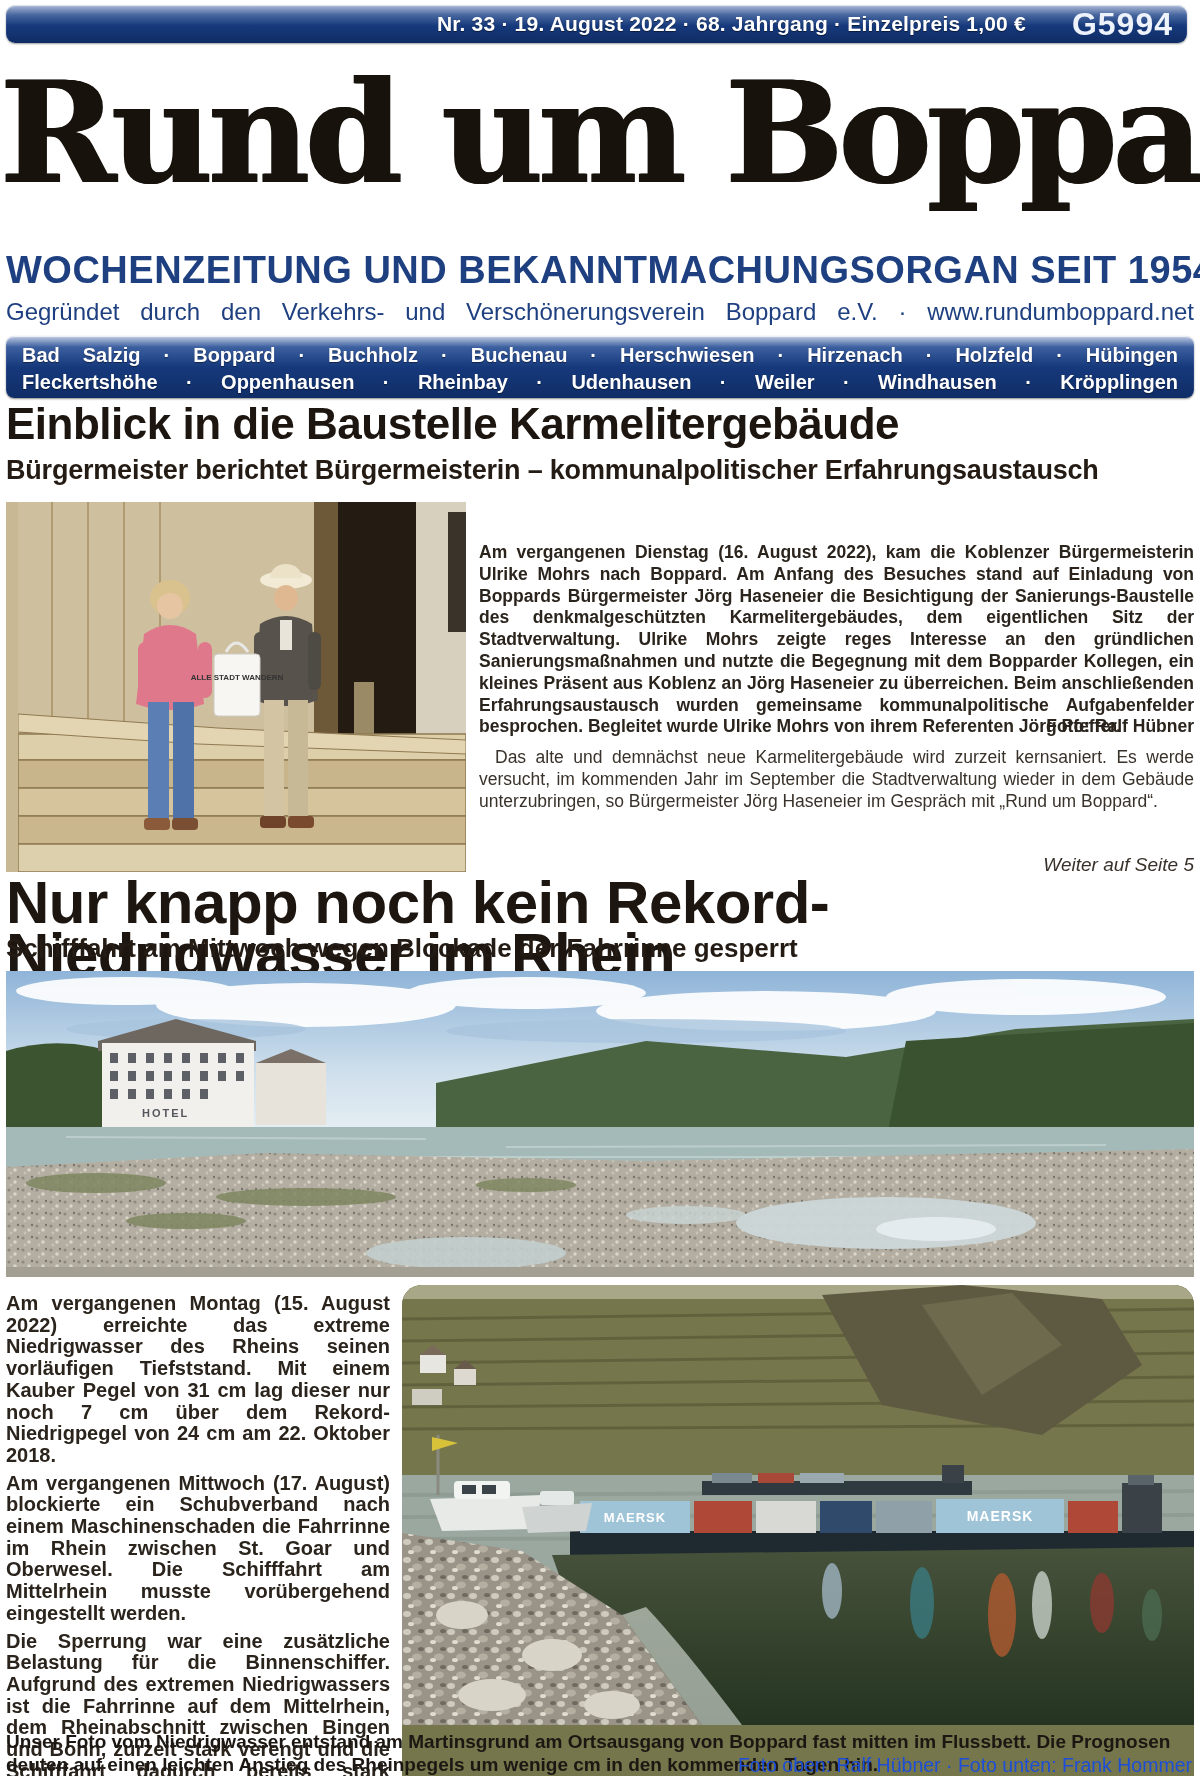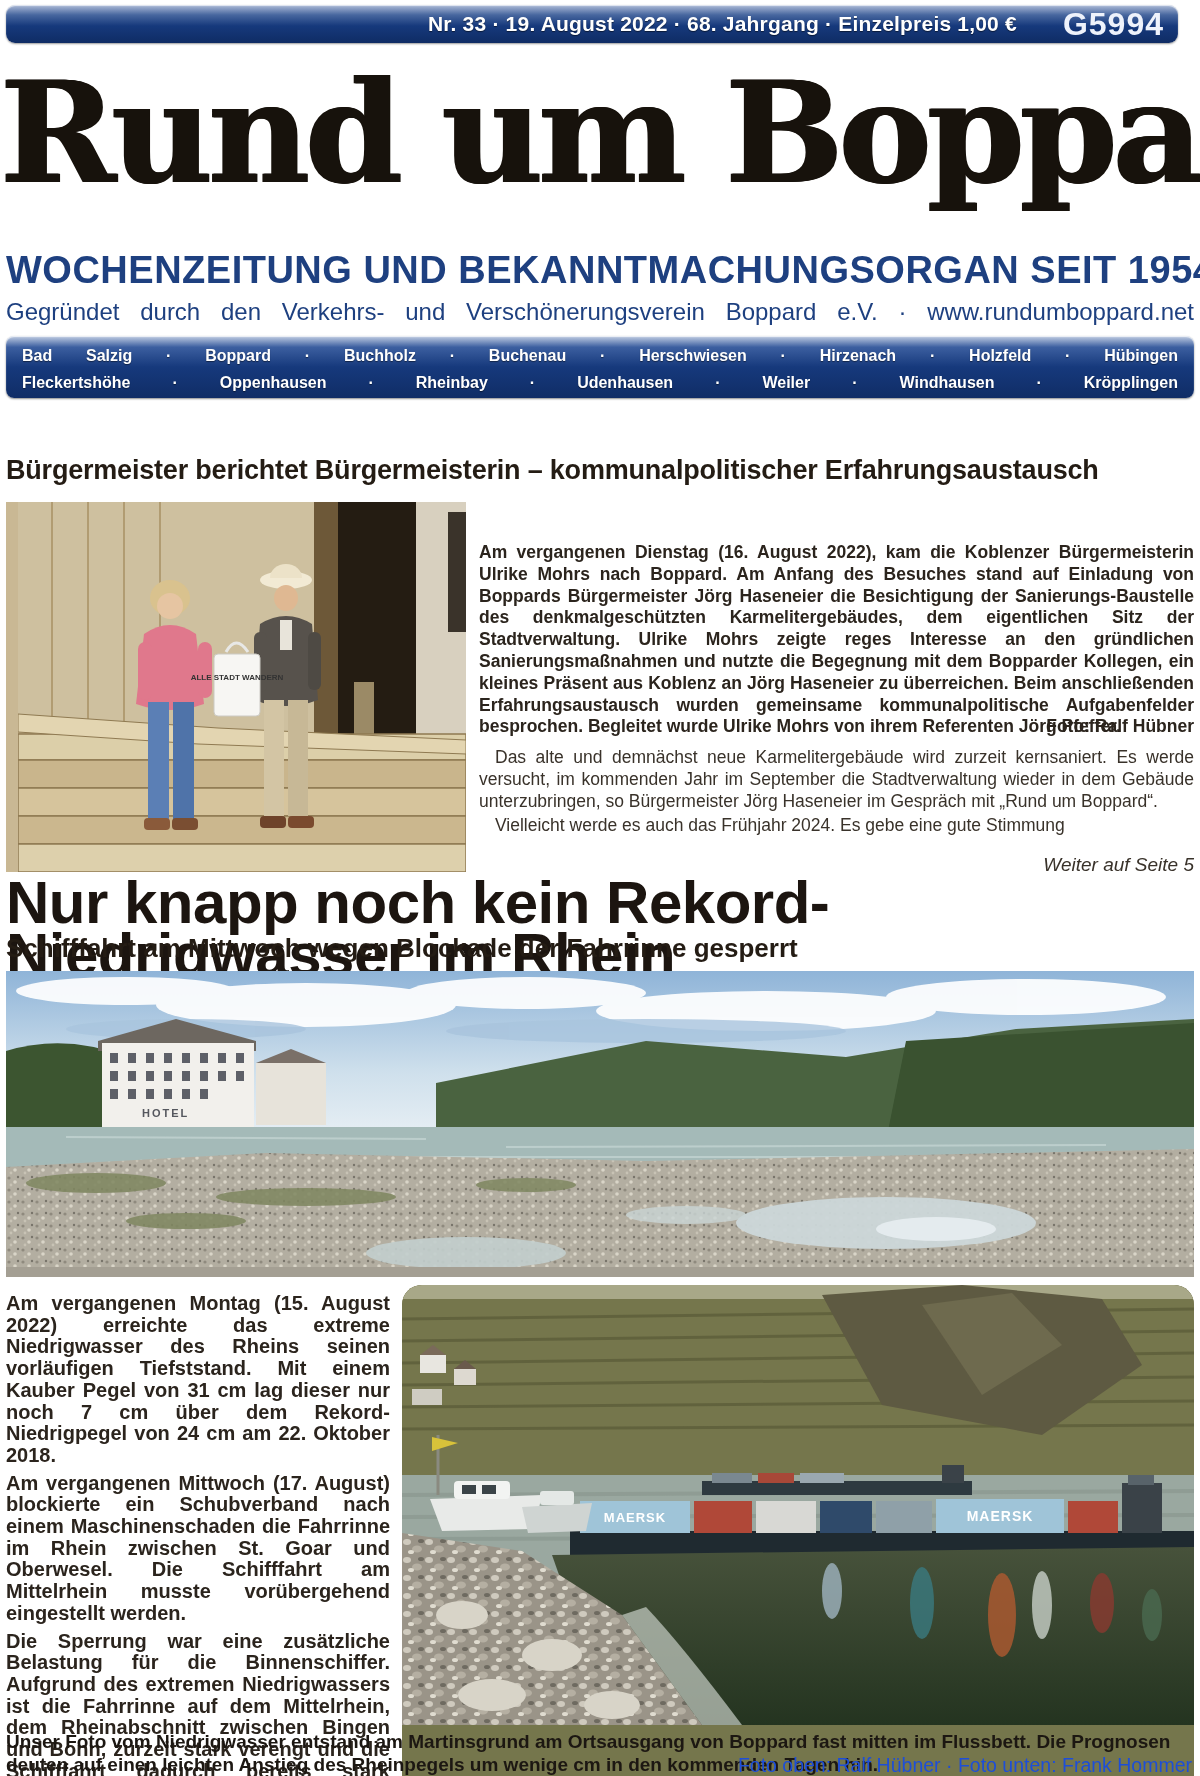--- a/index.html
+++ b/index.html
@@ -1,20 +1,20 @@
 <!DOCTYPE html>
 <html><head>
 <meta charset="utf-8">
 <style>
   html,body{margin:0;padding:0;background:#ffffff;}
   .page{position:relative;width:1200px;height:1776px;background:#ffffff;overflow:hidden;
         font-family:"Liberation Sans",sans-serif;color:#2b2520;}
 
   
-  .topbar{position:absolute;top:5px;left:6px;right:22px;height:38px;border-radius:9px;
+  .topbar{position:absolute;top:5px;left:6px;right:13px;height:38px;border-radius:9px;
     background:linear-gradient(180deg,#aebcd8 0%,#48679f 26%,#16397c 55%,#0f2c64 100%);
     box-shadow:0 1px 2px rgba(0,0,0,.4), inset 0 1px 1px rgba(255,255,255,.7);
     display:flex;align-items:center;justify-content:flex-end;padding:0 14px;box-sizing:border-box;}
   .issue-line{color:#ffffff;font-weight:bold;font-size:21px;letter-spacing:.2px;margin-right:46px;
     text-shadow:0 1px 1px rgba(0,0,0,.5);}
   .issue-code{color:#eef2fb;font-size:32px;font-weight:600;letter-spacing:1px;}
 
   
   .masthead{position:absolute;top:44px;left:0;right:0;height:180px;text-align:center;
     font-family:"DejaVu Serif",serif;font-weight:bold;font-size:140px;line-height:178px;
@@ -25,21 +25,21 @@
     display:flex;justify-content:space-between;}
   .tagline span{display:block;width:100%;text-align:justify;text-align-last:justify;}
   .founding{position:absolute;top:298px;left:6px;right:6px;color:#1e4080;font-size:24px;
     text-align:justify;text-align-last:justify;}
 
   
   .districts{position:absolute;top:336px;left:6px;right:6px;height:62px;border-radius:8px;
     background:linear-gradient(180deg,#c3cfe4 0%,#3c5fa0 18%,#16397c 50%,#102d66 100%);
     box-shadow:0 1px 2px rgba(0,0,0,.45), inset 0 1px 1px rgba(255,255,255,.75);
     padding:6px 16px 0 16px;box-sizing:border-box;}
-  .districts .row{color:#ffffff;font-weight:bold;font-size:16px;line-height:27px;
+  .districts .row{color:#ffffff;font-weight:bold;font-size:20px;line-height:27px;
     text-align:justify;text-align-last:justify;text-shadow:0 1px 1px rgba(0,0,0,.45);}
 
   
   .headline1{position:absolute;top:399px;left:6px;right:6px;font-size:44px;font-weight:bold;
     color:#1c1510;letter-spacing:-.5px;line-height:50px;}
   .subheadline1{position:absolute;top:455px;left:6px;right:6px;font-size:27px;font-weight:bold;
     color:#241c14;letter-spacing:-.2px;}
   .row1{position:absolute;top:502px;left:6px;right:6px;height:372px;display:flex;}
   .photo1{width:448px;height:370px;flex:0 0 448px;overflow:hidden;background:#c9b894;padding-left:12px;}
   .article1{flex:1;margin-left:13px;position:relative;margin-top:40px;}
@@ -81,20 +81,21 @@
   <div class="tagline">
       <span>WOCHENZEITUNG UND BEKANNTMACHUNGSORGAN SEIT 1954</span>
     </div>
   <div class="founding">Gegründet durch den Verkehrs- und Verschönerungsverein Boppard e.V. · www.rundumboppard.net</div>
 
   <div class="districts">
     <div class="row">Bad Salzig · Boppard · Buchholz · Buchenau · Herschwiesen · Hirzenach · Holzfeld · Hübingen</div>
     <div class="row">Fleckertshöhe · Oppenhausen · Rheinbay · Udenhausen · Weiler · Windhausen · Kröpplingen</div>
   </div>
 
+  <div class="headline1">Einblick in die Baustelle Karmelitergebäude</div>
   <div class="subheadline1">Bürgermeister berichtet Bürgermeisterin – kommunalpolitischer Erfahrungsaustausch</div>
 
   <div class="row1">
     <div class="photo1">
       <svg viewBox="0 0 448 370" width="448" height="370">
 
         <rect x="0" y="0" width="448" height="370" fill="#c7b販" style="fill:#c7b38e"></rect>
         <rect x="0" y="0" width="448" height="230" fill="#cec09f"></rect>
         <g stroke="#a68d60" stroke-width="2" opacity=".7">
           <line x1="34" y1="0" x2="34" y2="225"></line>
@@ -153,21 +154,20 @@
         </g>
       </svg>
     </div>
 
     <div class="article1">
       <p class="a1p bold">
         <span>Am vergangenen Dienstag (16. August 2022), kam die Koblenzer Bürgermeisterin Ulrike Mohrs nach Boppard. Am Anfang des Besuches stand auf Einladung von Boppards Bürgermeister Jörg Haseneier die Besichtigung der Sanierungs-Baustelle des denkmalgeschützten Karmelitergebäudes, dem eigentlichen Sitz der Stadtverwaltung. Ulrike Mohrs zeigte reges Interesse an den gründlichen Sanierungsmaßnahmen und nutzte die Begegnung mit dem Bopparder Kollegen, ein kleines Präsent aus Koblenz an Jörg Haseneier zu überreichen. Beim anschließenden Erfahrungsaustausch wurden gemeinsame kommunalpolitische Aufgabenfelder besprochen. Begleitet wurde Ulrike Mohrs von ihrem Referenten Jörg Pfeffer.</span>
         <span class="photo-credit">Foto: Ralf Hübner</span>
       </p>
       <p class="a1p reg"><span class="indent"></span><span>Das alte und demnächst neue Karmelitergebäude wird zurzeit kernsaniert. Es werde versucht, im kommenden Jahr im September die Stadtverwaltung wieder in dem Gebäude unterzubringen, so Bürgermeister Jörg Haseneier im Gespräch mit „Rund um Boppard“.</span></p>
-      <p class="a1p reg" style="margin-top:2px"><span class="indent"></span><span>Vielleicht werde es auch das Frühjahr 2024. Es gebe eine gute Stimmung</span></p>
       <div class="continuation">Weiter auf Seite 5</div>
     </div>
   </div>
 
   <div class="headline2">Nur knapp noch kein Rekord-Niedrigwasser im Rhein</div>
   <div class="subheadline2">Schifffahrt am Mittwoch wegen Blockade der Fahrrinne gesperrt</div>
 
   <div class="bigphoto">
     <svg viewBox="0 0 1188 306" width="1188" height="306">
       <defs>

